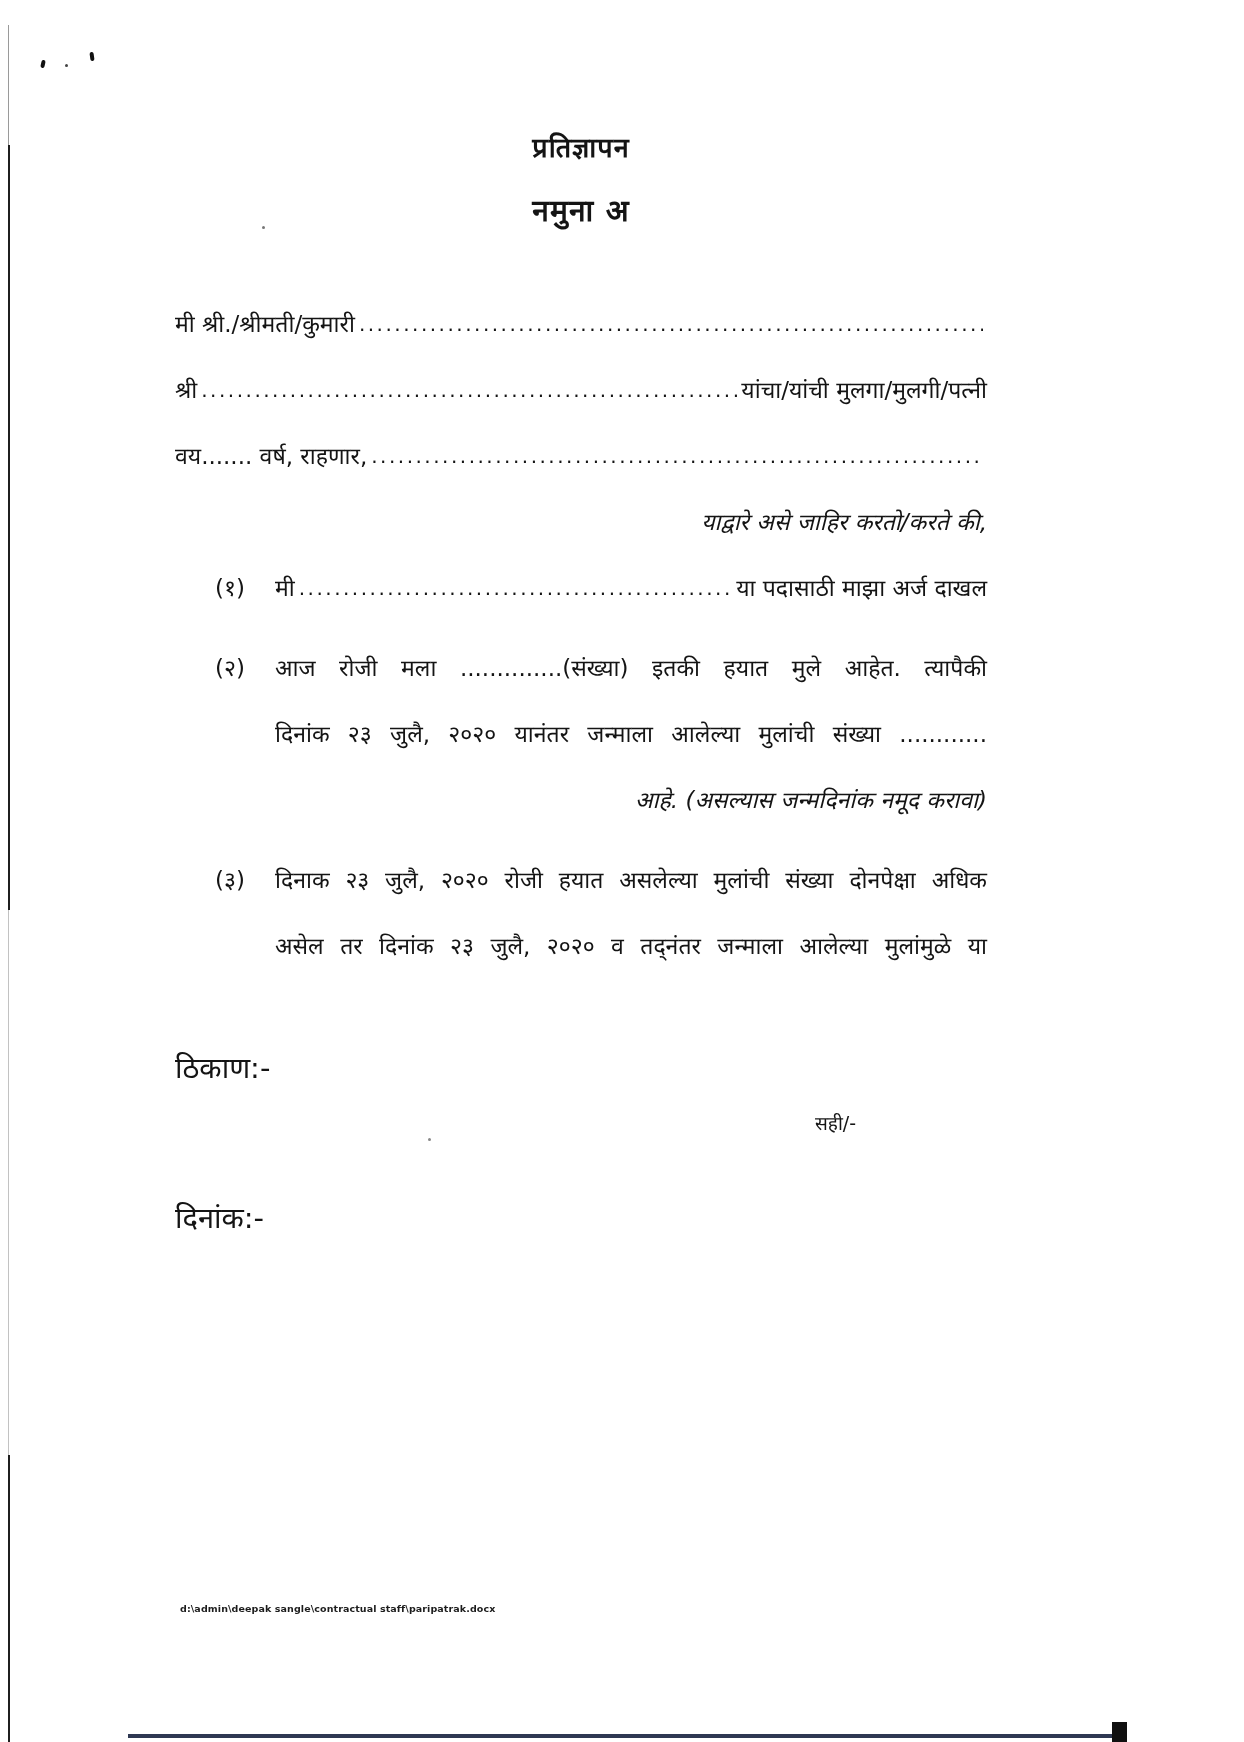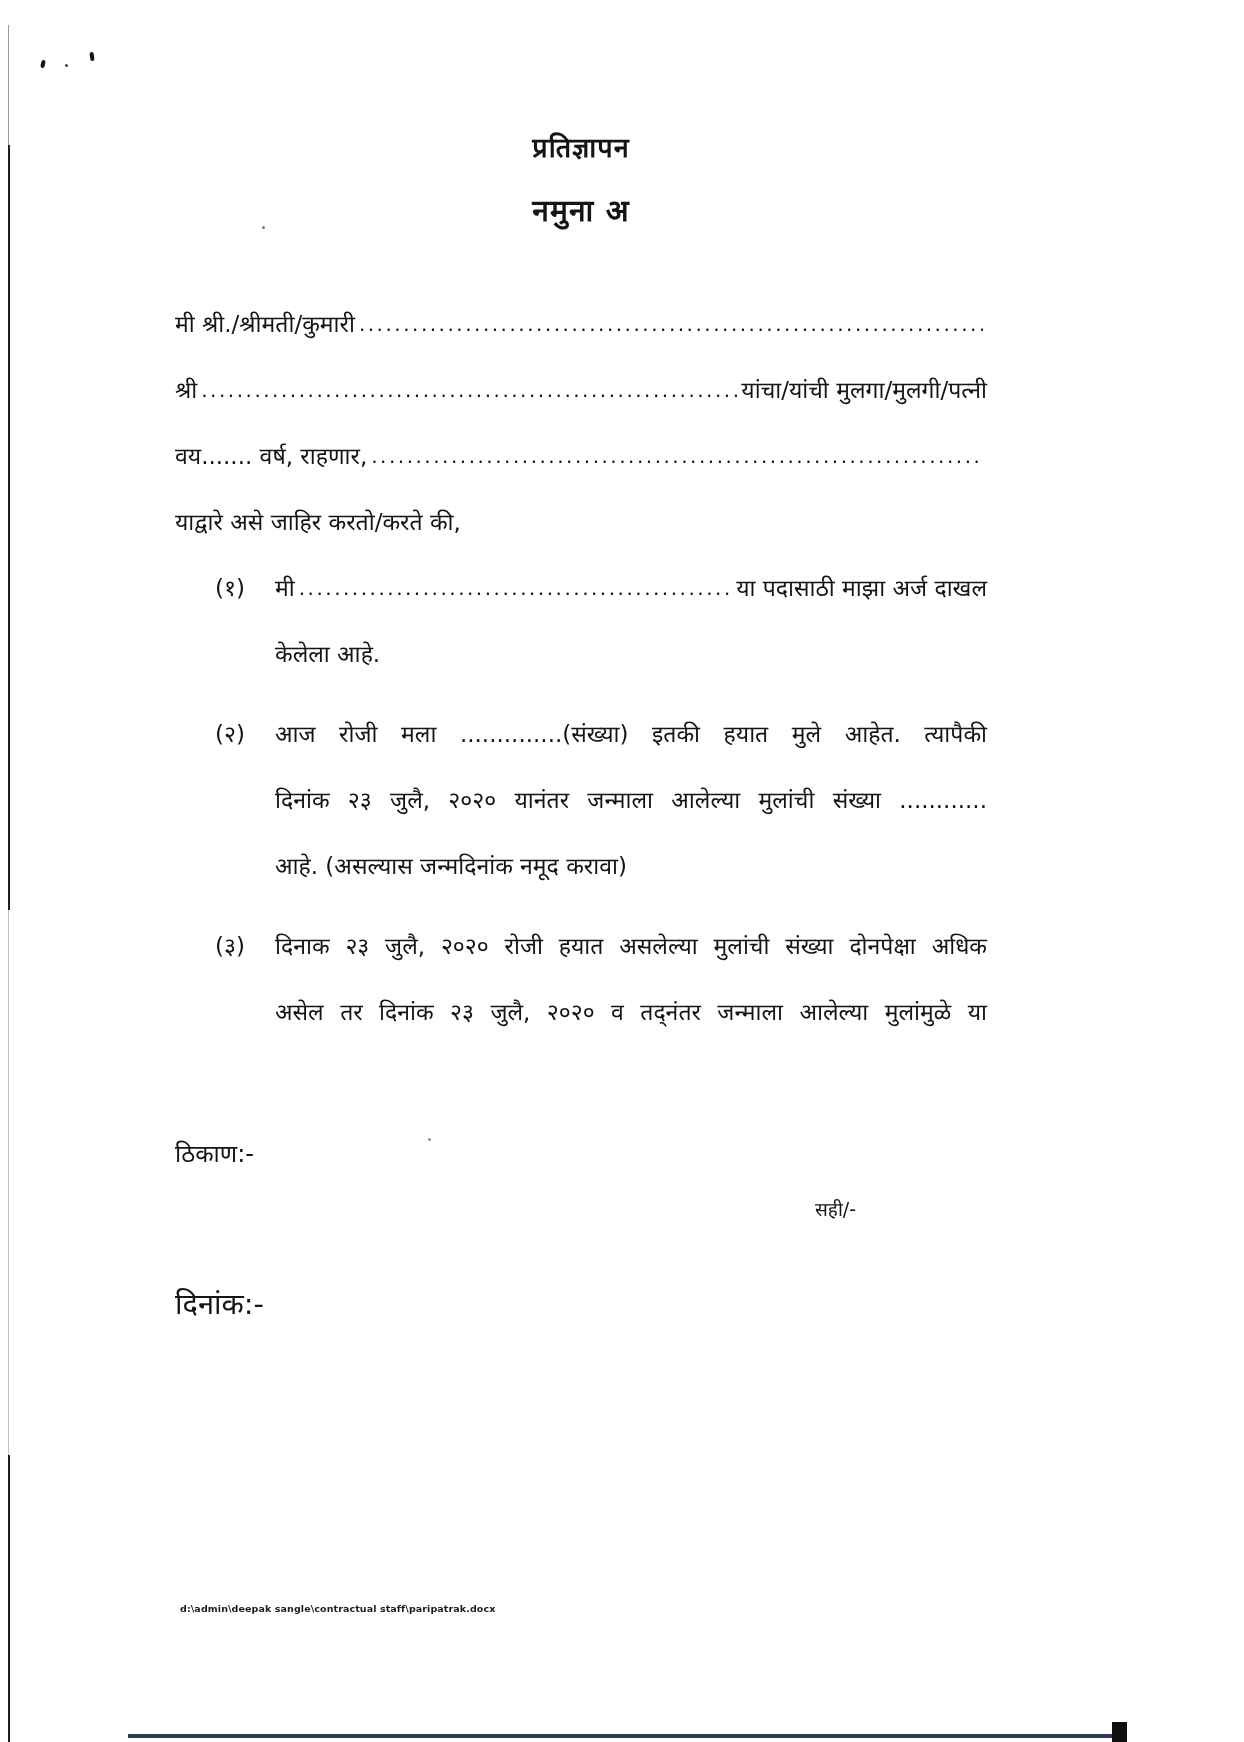--- a/index.html
+++ b/index.html
@@ -9,26 +9,26 @@
   }
   .content{position:absolute;left:175px;top:16px;width:812px;}
   .title{margin:0;padding-top:112px;text-align:center;font-size:27px;font-weight:700;letter-spacing:1px;}
   .subtitle{margin:24px 0 0;text-align:center;font-size:30px;font-weight:700;letter-spacing:1px;}
   .intro{margin-top:77px;}
   .ln{font-size:23px;line-height:34px;margin-bottom:32px;}
   .fill{display:flex;align-items:flex-end;}
   .fill .txt{white-space:nowrap;}
   .leader{flex:1 1 auto;overflow:hidden;white-space:nowrap;letter-spacing:2.5px;font-size:20px;line-height:34px;margin:0 4px;color:#141414;}
   .just{text-align:justify;text-align-last:justify;}
-  .left{text-align:left;}
+  .left{text-align:right;font-style:italic;}
   .items{margin-top:2px;}
   .item{display:flex;margin-top:14px;padding-left:40px;}
   .inum{flex:0 0 60px;font-size:23px;line-height:34px;}
   .ibody{flex:1 1 auto;min-width:0;}
-  .place{margin-top:76px;font-size:24px;line-height:34px;}
+  .place{margin-top:56px;font-size:29px;line-height:34px;}
   .sign{margin-top:21px;margin-left:640px;font-size:19px;line-height:34px;}
   .date{margin-top:61px;font-size:29px;line-height:34px;}
   .footer-path{position:absolute;left:180px;top:1603px;font-size:9.5px;font-weight:700;color:#1c1c1c;letter-spacing:0.1px;}
   
   .edge-a{position:absolute;left:8px;top:25px;width:1px;height:120px;background:#9a9a9a;}
   .edge-b{position:absolute;left:8px;top:145px;width:2px;height:765px;background:#1f1f1f;}
   .edge-c{position:absolute;left:8px;top:910px;width:1px;height:545px;background:#c2c2c2;}
   .edge-d{position:absolute;left:8px;top:1455px;width:2px;height:287px;background:#1f1f1f;}
   .speck1{position:absolute;left:41px;top:60px;width:4px;height:8px;background:#111;border-radius:2px;transform:rotate(12deg);}
   .speck2{position:absolute;left:65px;top:64px;width:3px;height:3px;background:#444;border-radius:50%;}
@@ -84,21 +84,20 @@
     <div class="items">
 
       <div class="item">
         <div class="inum">(१)</div>
         <div class="ibody">
           <div class="ln fill">
             <span class="txt">मी</span>
             <span class="leader"><span>...................................................................................................................................................................</span></span>
             <span class="txt">या पदासाठी माझा अर्ज दाखल</span>
           </div>
-          <div class="ln left">केलेला आहे.</div>
         </div>
       </div>
 
       <div class="item">
         <div class="inum">(२)</div>
         <div class="ibody">
           <div class="ln just">आज रोजी मला ..............(संख्या) इतकी हयात मुले आहेत. त्यापैकी</div>
           <div class="ln just">दिनांक २३ जुलै, २०२० यानंतर जन्माला आलेल्या मुलांची संख्या ............</div>
           <div class="ln left">आहे. (असल्यास जन्मदिनांक नमूद करावा)</div>
         </div>

